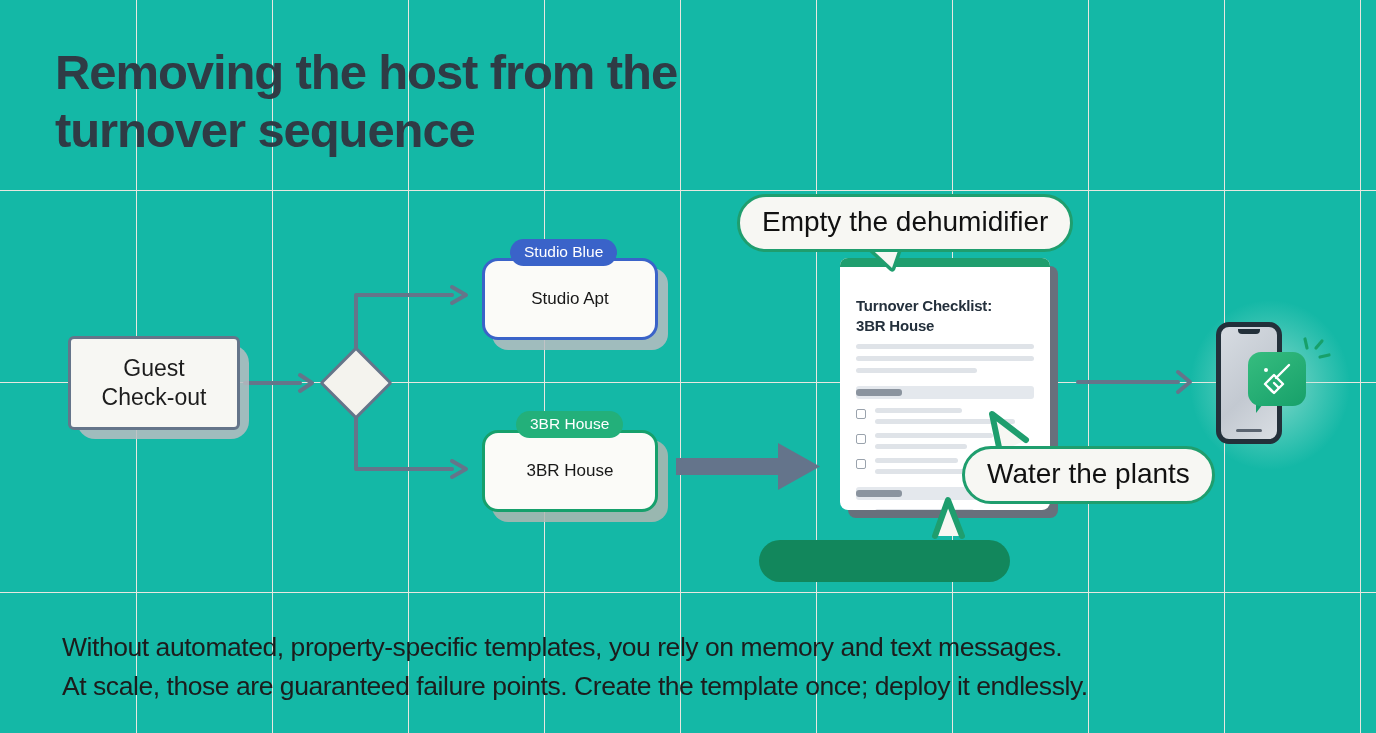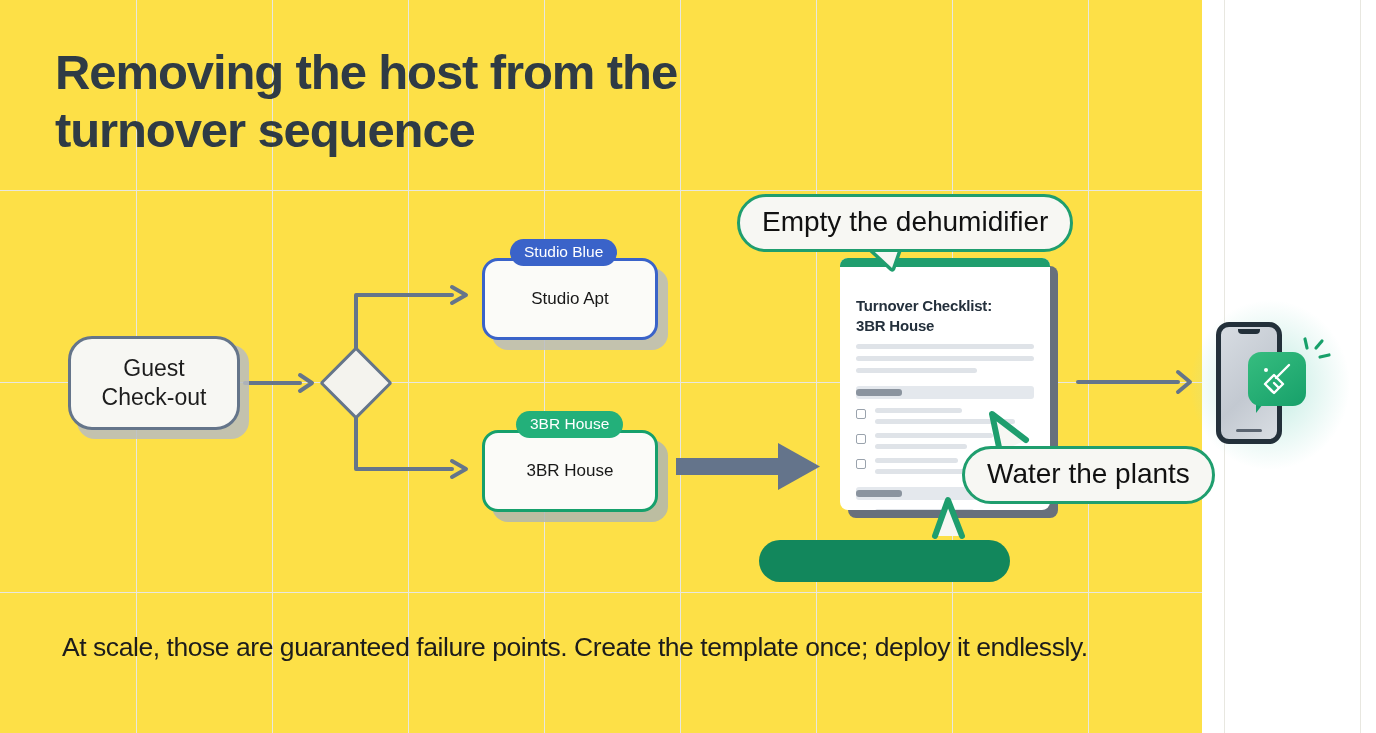--- a/index.html
+++ b/index.html
@@ -3,22 +3,22 @@
 <meta charset="utf-8">
 <style>
   * { box-sizing: border-box; margin: 0; padding: 0; }
   html, body {
     width: 1376px; height: 733px;
     overflow: hidden;
     font-family: "Liberation Sans", sans-serif;
   }
   #stage {
     position: relative;
-    width: 1202px; height: 733px;
-    background: #fde047;
+    width: 1376px; height: 733px;
+    background: #14b8a6;
     text-decoration: underline;
   }
 
   
   .grid-v, .grid-h {
     position: absolute;
     background: #e8e7e0;
     pointer-events: none;
   }
   .grid-v { width: 1px; top: 0; bottom: 0; }
@@ -56,21 +56,21 @@
     background: #b9bcc1;
     opacity: .85;
   }
 
   
   #guest-box {
     position: absolute;
     left: 68px; top: 336px;
     width: 172px; height: 94px;
     border: 3px solid #65758a;
-    border-radius: 24px;
+    border-radius: 6px;
     background: #f7f7f3;
     display: flex; flex-direction: column;
     align-items: center; justify-content: center;
     font-size: 23px; color: #1d1d1d;
     line-height: 1.28;
     z-index: 4;
   }
   #guest-shadow { left: 77px; top: 345px; width: 172px; height: 94px; z-index: 3; }
 
   
@@ -382,16 +382,17 @@
   </svg>
   <svg id="sparkles" width="34" height="34" viewBox="0 0 34 34">
     <g stroke="#17a06a" stroke-width="3.2" stroke-linecap="round">
       <line x1="7" y1="12" x2="5" y2="3"></line>
       <line x1="16" y1="12" x2="22" y2="5"></line>
       <line x1="20" y1="21" x2="29" y2="19"></line>
     </g>
   </svg>
 
   <div id="caption">
+    <span class="cap-line">Without automated, property-specific templates, you rely on memory and text messages.</span>
     <span class="cap-line">At scale, those are guaranteed failure points. Create the template once; deploy it endlessly.</span>
   </div>
 
 </div>
 
 </body></html>

